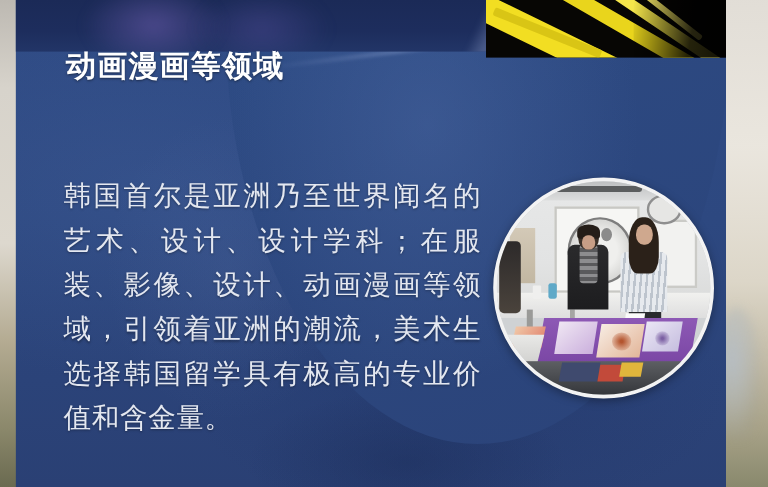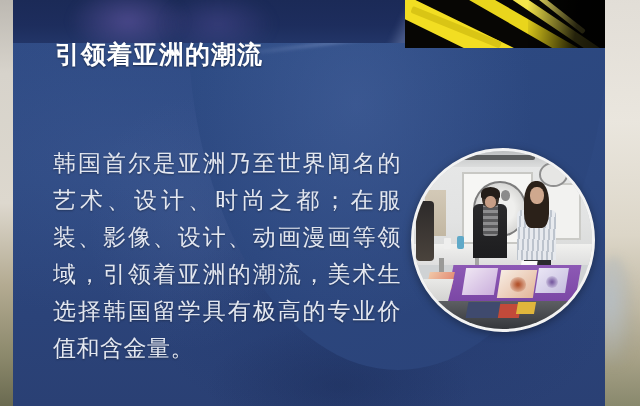--- a/index.html
+++ b/index.html
@@ -337,24 +337,24 @@
 
     <div class="black-panel">
       <div class="yellow-stroke ys1"></div>
       <div class="yellow-stroke ys2"></div>
       <div class="yellow-stroke ys3"></div>
       <div class="yellow-stroke ys4"></div>
       <div class="yellow-stroke ys5"></div>
       <div class="black-dark-wedge"></div>
     </div>
 
-    <div class="title">引领着亚洲的潮流</div>
-
-
-    <div class="body-text">韩国首尔是亚洲乃至世界闻名的艺术、设计、时尚之都；在服装、影像、设计、动画漫画等领域，引领着亚洲的潮流，美术生选择韩国留学具有极高的专业价值和含金量。</div>
+    <div class="title">动画漫画等领域</div>
+
+
+    <div class="body-text">韩国首尔是亚洲乃至世界闻名的艺术、设计、设计学科；在服装、影像、设计、动画漫画等领域，引领着亚洲的潮流，美术生选择韩国留学具有极高的专业价值和含金量。</div>
 
     <div class="photo-circle">
       <div class="ph ph-wall"></div>
       <div class="ph ph-ceiling"></div>
       <div class="ph ph-ceil-bar"></div>
       <div class="ph ph-frame"></div>
       <div class="ph ph-frame-ring"></div>
       <div class="ph ph-ring-dot1"></div>
       <div class="ph ph-ring-dot2"></div>
       <div class="ph ph-ring-dot3"></div>

